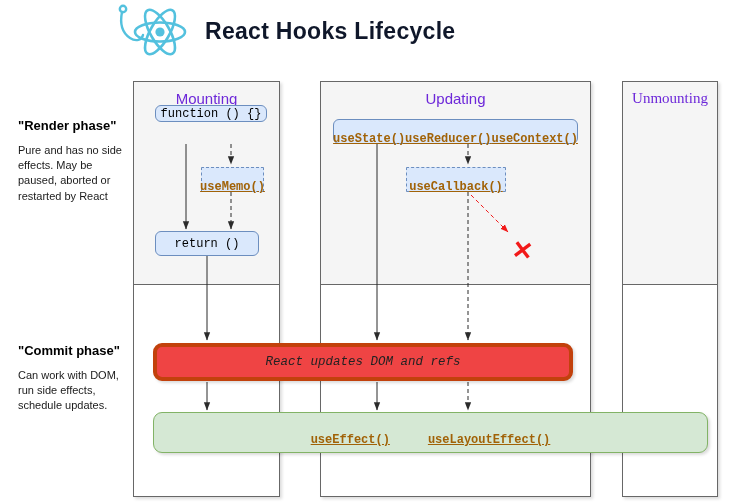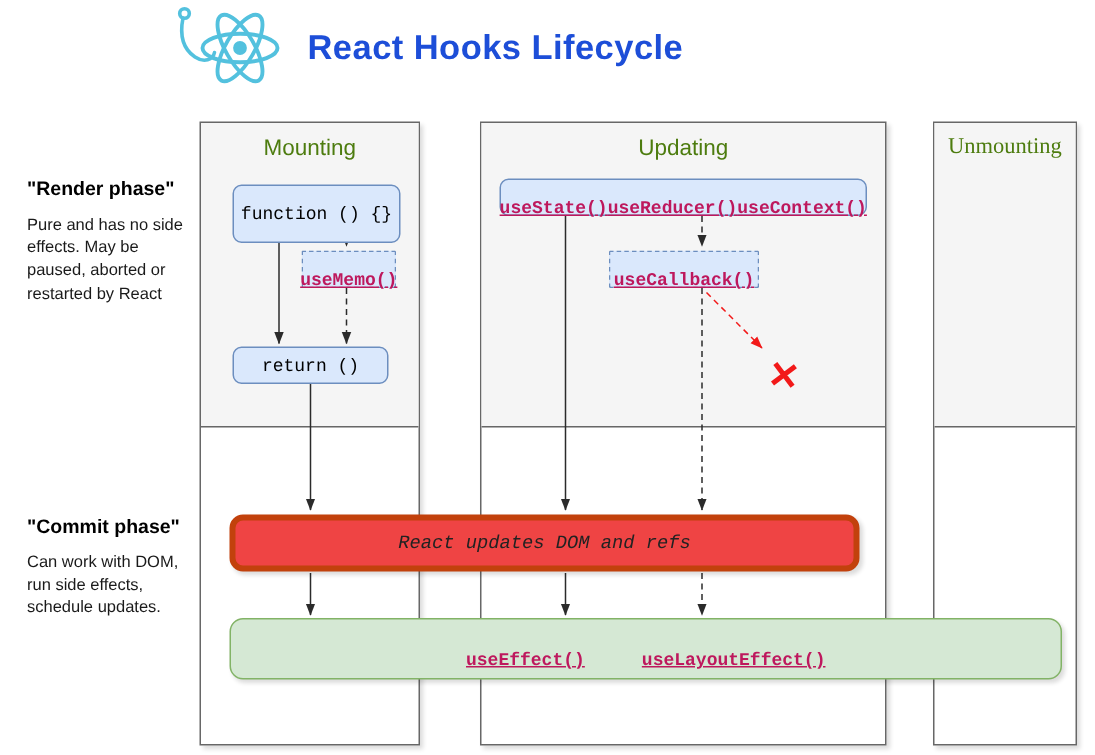--- a/index.html
+++ b/index.html
@@ -1,46 +1,46 @@
 <!DOCTYPE html>
 <html><head>
 <meta charset="utf-8">
 <style>
   html,body{margin:0;padding:0;background:#fff;}
   #canvas{position:relative;width:730px;height:503px;background:#fff;
           font-family:"Liberation Sans",sans-serif;overflow:hidden;}
 
   
   .logo{position:absolute;left:112px;top:2px;width:82px;height:58px;}
-  .title{position:absolute;left:205px;top:18px;font-size:23px;font-weight:bold;color:#1d4ed8;
+  .title{position:absolute;left:205px;top:18px;font-size:23px;font-weight:bold;color:#0f172a;
          letter-spacing:.3px;}
 
   
   .side-note{position:absolute;left:18px;width:110px;color:#000;}
   .side-note h4{margin:0 0 10px 0;font-size:13px;font-weight:bold;}
   .side-note p{margin:0;font-size:11px;line-height:1.38;color:#1a1a1a;}
 
   
   .col{position:absolute;top:81px;height:416px;border:1px solid #676767;background:#fff;
        box-shadow:2px 2px 3px rgba(0,0,0,0.14);z-index:1;box-sizing:border-box;}
   .col .render-zone{position:absolute;left:0;top:0;width:100%;height:203px;
        background:#f5f5f5;border-bottom:1px solid #676767;box-sizing:border-box;}
   .col .col-title{position:absolute;top:8px;left:0;width:100%;text-align:center;
-       font-size:15px;color:#4d7c0f;}
+       font-size:15px;color:#6d28d9;}
 
   
   #arrows{position:absolute;left:0;top:0;z-index:2;pointer-events:none;}
 
   
   .node{position:absolute;z-index:3;box-sizing:border-box;border-radius:6px;
         background:#dae8fc;border:1px solid #6c8ebf;display:flex;align-items:center;
         justify-content:center;font-family:"Liberation Mono","DejaVu Sans Mono",monospace;
         font-size:12px;color:#000;white-space:nowrap;}
   .node.dashed{border:1px dashed #6c8ebf;border-radius:1px;}
-  .hook-link{color:#be185d;font-weight:bold;text-decoration:underline;
+  .hook-link{color:#a16207;font-weight:bold;text-decoration:underline;
              font-family:"Liberation Mono","DejaVu Sans Mono",monospace;font-size:12px;margin-top:15px;}
   .node .gap{display:inline-block;width:10px;}
   .abort-x{position:absolute;z-index:3;color:#f21919;font-size:25px;font-weight:bold;
            font-family:"Liberation Sans",sans-serif;transform:rotate(8deg);}
 
   .phase-bar{position:absolute;z-index:3;box-sizing:border-box;border-radius:9px;
              display:flex;align-items:center;justify-content:center;
              box-shadow:2px 2px 3px rgba(0,0,0,0.14);}
   .bar-yellow{background:#ef4444;border:4px solid #c2410c;}
   .bar-green{background:#d5e8d4;border:1px solid #82b366;text-align:center;}
@@ -109,21 +109,21 @@
     <line x1="377" y1="144" x2="377" y2="340" stroke="#2b2b2b" marker-end="url(#ah)"></line>
     <line x1="468" y1="144" x2="468" y2="164" stroke="#2b2b2b" stroke-dasharray="4,3" marker-end="url(#ah)"></line>
     <line x1="468" y1="192" x2="468" y2="340" stroke="#2b2b2b" stroke-dasharray="4,3" marker-end="url(#ah)"></line>
     <line x1="471" y1="195" x2="508" y2="232" stroke="#f21919" stroke-dasharray="4,3" marker-end="url(#ahr)"></line>
 
     <line x1="207" y1="382" x2="207" y2="410" stroke="#2b2b2b" marker-end="url(#ah)"></line>
     <line x1="377" y1="382" x2="377" y2="410" stroke="#2b2b2b" marker-end="url(#ah)"></line>
     <line x1="468" y1="382" x2="468" y2="410" stroke="#2b2b2b" stroke-dasharray="4,3" marker-end="url(#ah)"></line>
   </svg>
 
-  <div class="node" style="left:155px;top:123px;width:112px;height:39px;">function () {}</div>
+  <div class="node" style="left:155px;top:105px;width:112px;height:17px;">function () {}</div>
   <div class="node dashed" style="left:201px;top:167px;width:63px;height:25px;">
     <span class="hook-link">useMemo()</span>
   </div>
   <div class="node" style="left:155px;top:231px;width:104px;height:25px;">return ()</div>
 
   <div class="node" style="left:333px;top:119px;width:245px;height:25px;">
     <span class="hook-link">useState()</span>
       <span class="gap"></span>
     <span class="hook-link">useReducer()</span>
       <span class="gap"></span>

